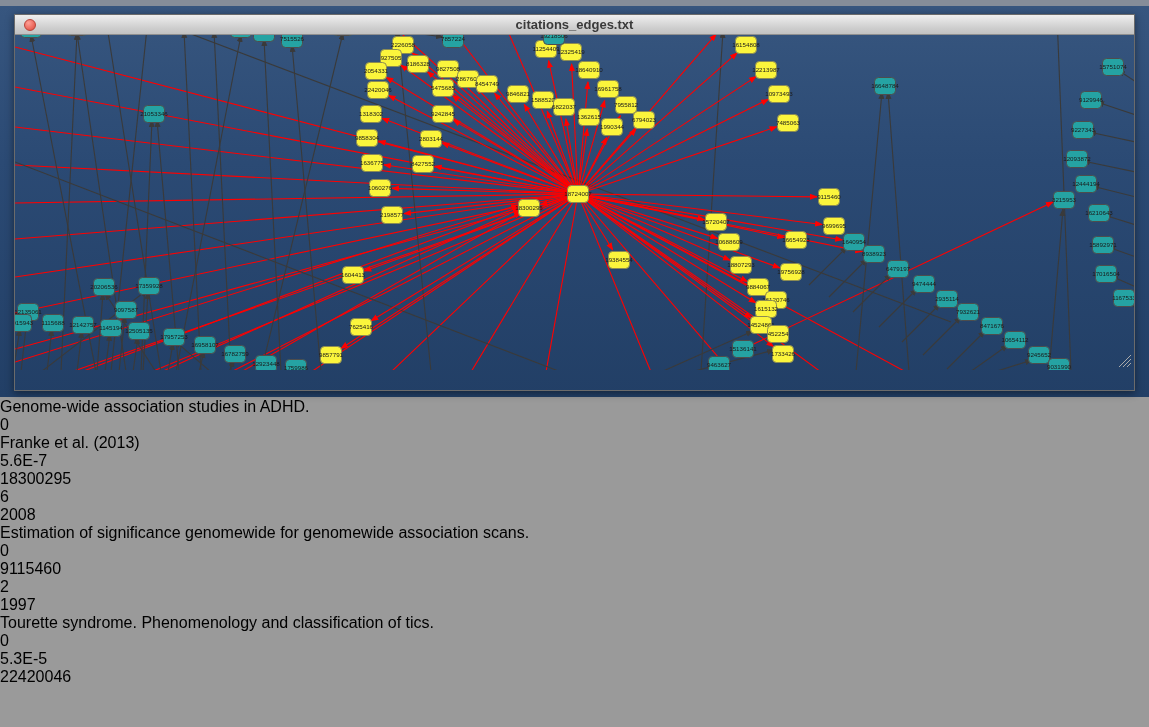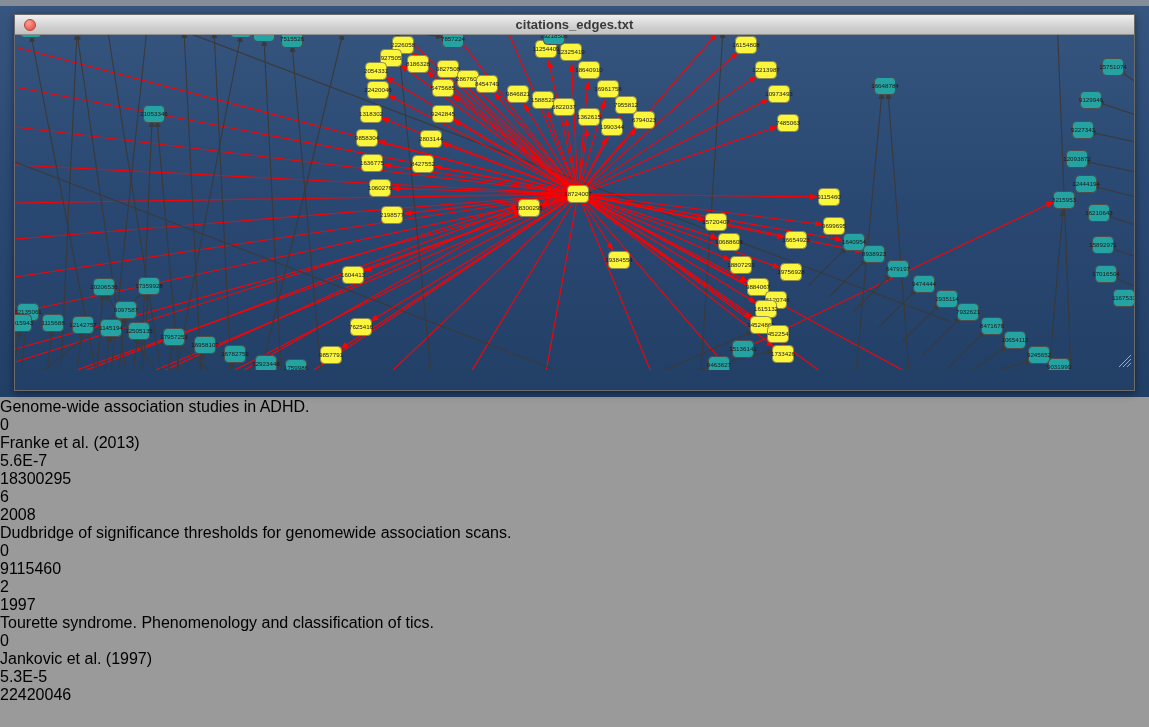--- a/index.html
+++ b/index.html
@@ -734,31 +734,30 @@
             <div class="tcell">Genome-wide association studies in ADHD.</div>
             <div class="tcell">0</div>
             <div class="tcell">Franke et al. (2013)</div>
             <div class="tcell">5.6E-7</div>
             <div></div>
           </div>
           <div class="trow">
             <div class="tcell">18300295</div>
             <div class="tcell">6</div>
             <div class="tcell">2008</div>
-            <div class="tcell">Dudbridge of significance thresholds for genomewide association scans.</div>
+            <div class="tcell">Estimation of significance genomewide for genomewide association scans.</div>
             <div class="tcell">0</div>
             <div></div>
           </div>
           <div class="trow">
             <div class="tcell">9115460</div>
             <div class="tcell">2</div>
             <div class="tcell">1997</div>
             <div class="tcell">Tourette syndrome. Phenomenology and classification of tics.</div>
             <div class="tcell">0</div>
-            <div class="tcell">Jankovic et al. (1997)</div>
             <div class="tcell">5.3E-5</div>
             <div></div>
           </div>
           <div class="trow">
             <div class="tcell">22420046</div>
             <div></div>
           </div>
         </div>
     </div>
     <div class="vscroll">

